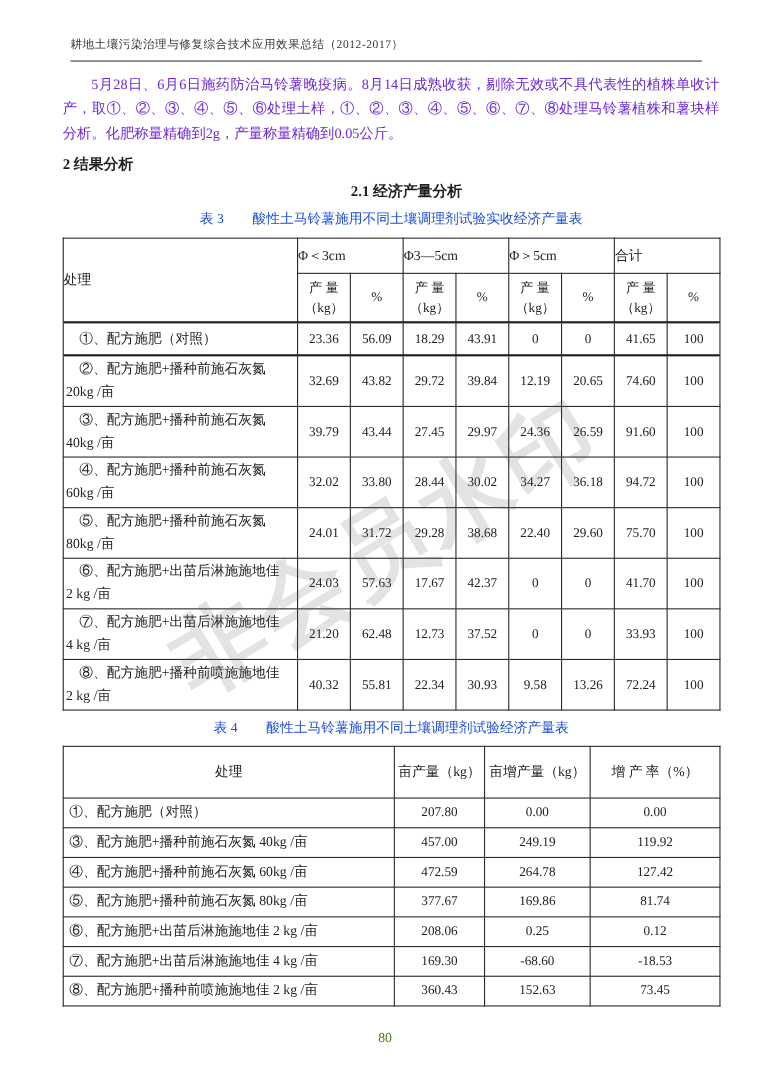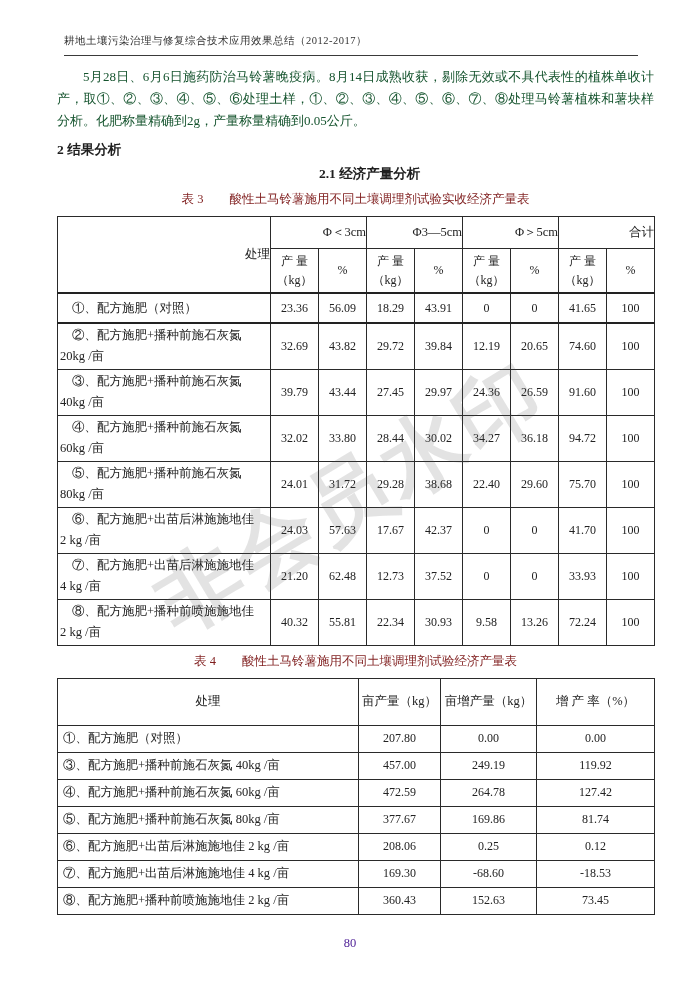--- a/index.html
+++ b/index.html
@@ -13,38 +13,38 @@
   }
   .running-header{
     position:absolute;top:34px;left:64px;width:574px;
     text-align:left;font-size:10.5px;color:#333;
     padding-bottom:7px;border-bottom:1px solid #3a3a3a;
     letter-spacing:.5px;
   }
   .content{position:absolute;left:57px;top:66px;width:597px;}
   .body-paragraph{
     margin:0;font-size:13px;line-height:22px;
-    text-align:justify;text-indent:2em;color:#14532d;
+    text-align:justify;text-indent:2em;color:#6d28d9;
   }
   .h-results{margin:8px 0 0 0;font-size:13.5px;font-weight:bold;line-height:20px;}
   .h-economic{margin:4px 0 0 28px;font-size:13.5px;font-weight:bold;line-height:20px;text-align:center;}
   .table-caption{
-    margin:5px 0 7px 0;text-align:center;font-size:12.5px;line-height:20px;color:#7f1d1d;
+    margin:5px 0 7px 0;text-align:center;font-size:12.5px;line-height:20px;color:#1d4ed8;
   }
   .table-caption .cap-label{margin-right:26px;}
   table.doc-table{
     border-collapse:collapse;width:597px;table-layout:fixed;
     border:1.5px solid #2a2a2a;
   }
   table.doc-table th,table.doc-table td{
     border:1px solid #2a2a2a;font-weight:normal;font-size:12px;
     padding:0;color:#222;overflow:hidden;
   }
   
-  #table3 thead tr.group-row th{height:31px;text-align:right;font-size:12.5px;}
+  #table3 thead tr.group-row th{height:31px;text-align:left;font-size:12.5px;}
   #table3 thead tr.sub-row th{height:43px;text-align:center;line-height:19px;}
   #table3 thead{border-bottom:2px solid #222;}
   #table3 tbody tr:first-child{border-bottom:2px solid #222;}
   #table3 td.num{text-align:center;vertical-align:middle;}
   #table3 td.treat{text-align:left;vertical-align:middle;font-size:12.5px;}
   #table3 tr.single{height:30px;}
   #table3 tr.double{height:46px;}
   #table3 .t1{padding-left:14px;line-height:21px;}
   #table3 .t2{padding-left:2px;line-height:21px;}
   
@@ -55,21 +55,21 @@
   #table4 td.num{text-align:center;}
   .watermark{
     position:absolute;left:50%;top:498px;
     transform:translate(-50%,-50%) rotate(-31deg);
     font-size:84px;font-weight:bold;white-space:nowrap;
     color:rgba(80,80,80,0.16);letter-spacing:3px;
     z-index:9;pointer-events:none;
   }
   .page-number{
     position:absolute;top:936px;left:0;width:700px;
-    text-align:center;font-size:12.5px;color:#4c1d95;
+    text-align:center;font-size:12.5px;color:#4d7c0f;
   }
 </style>
 </head>
 <body>
 
 <div class="running-header">
   <span>耕地土壤污染治理与修复综合技术应用效果总结（2012-2017）</span>
 </div>
 
 <div class="content">

